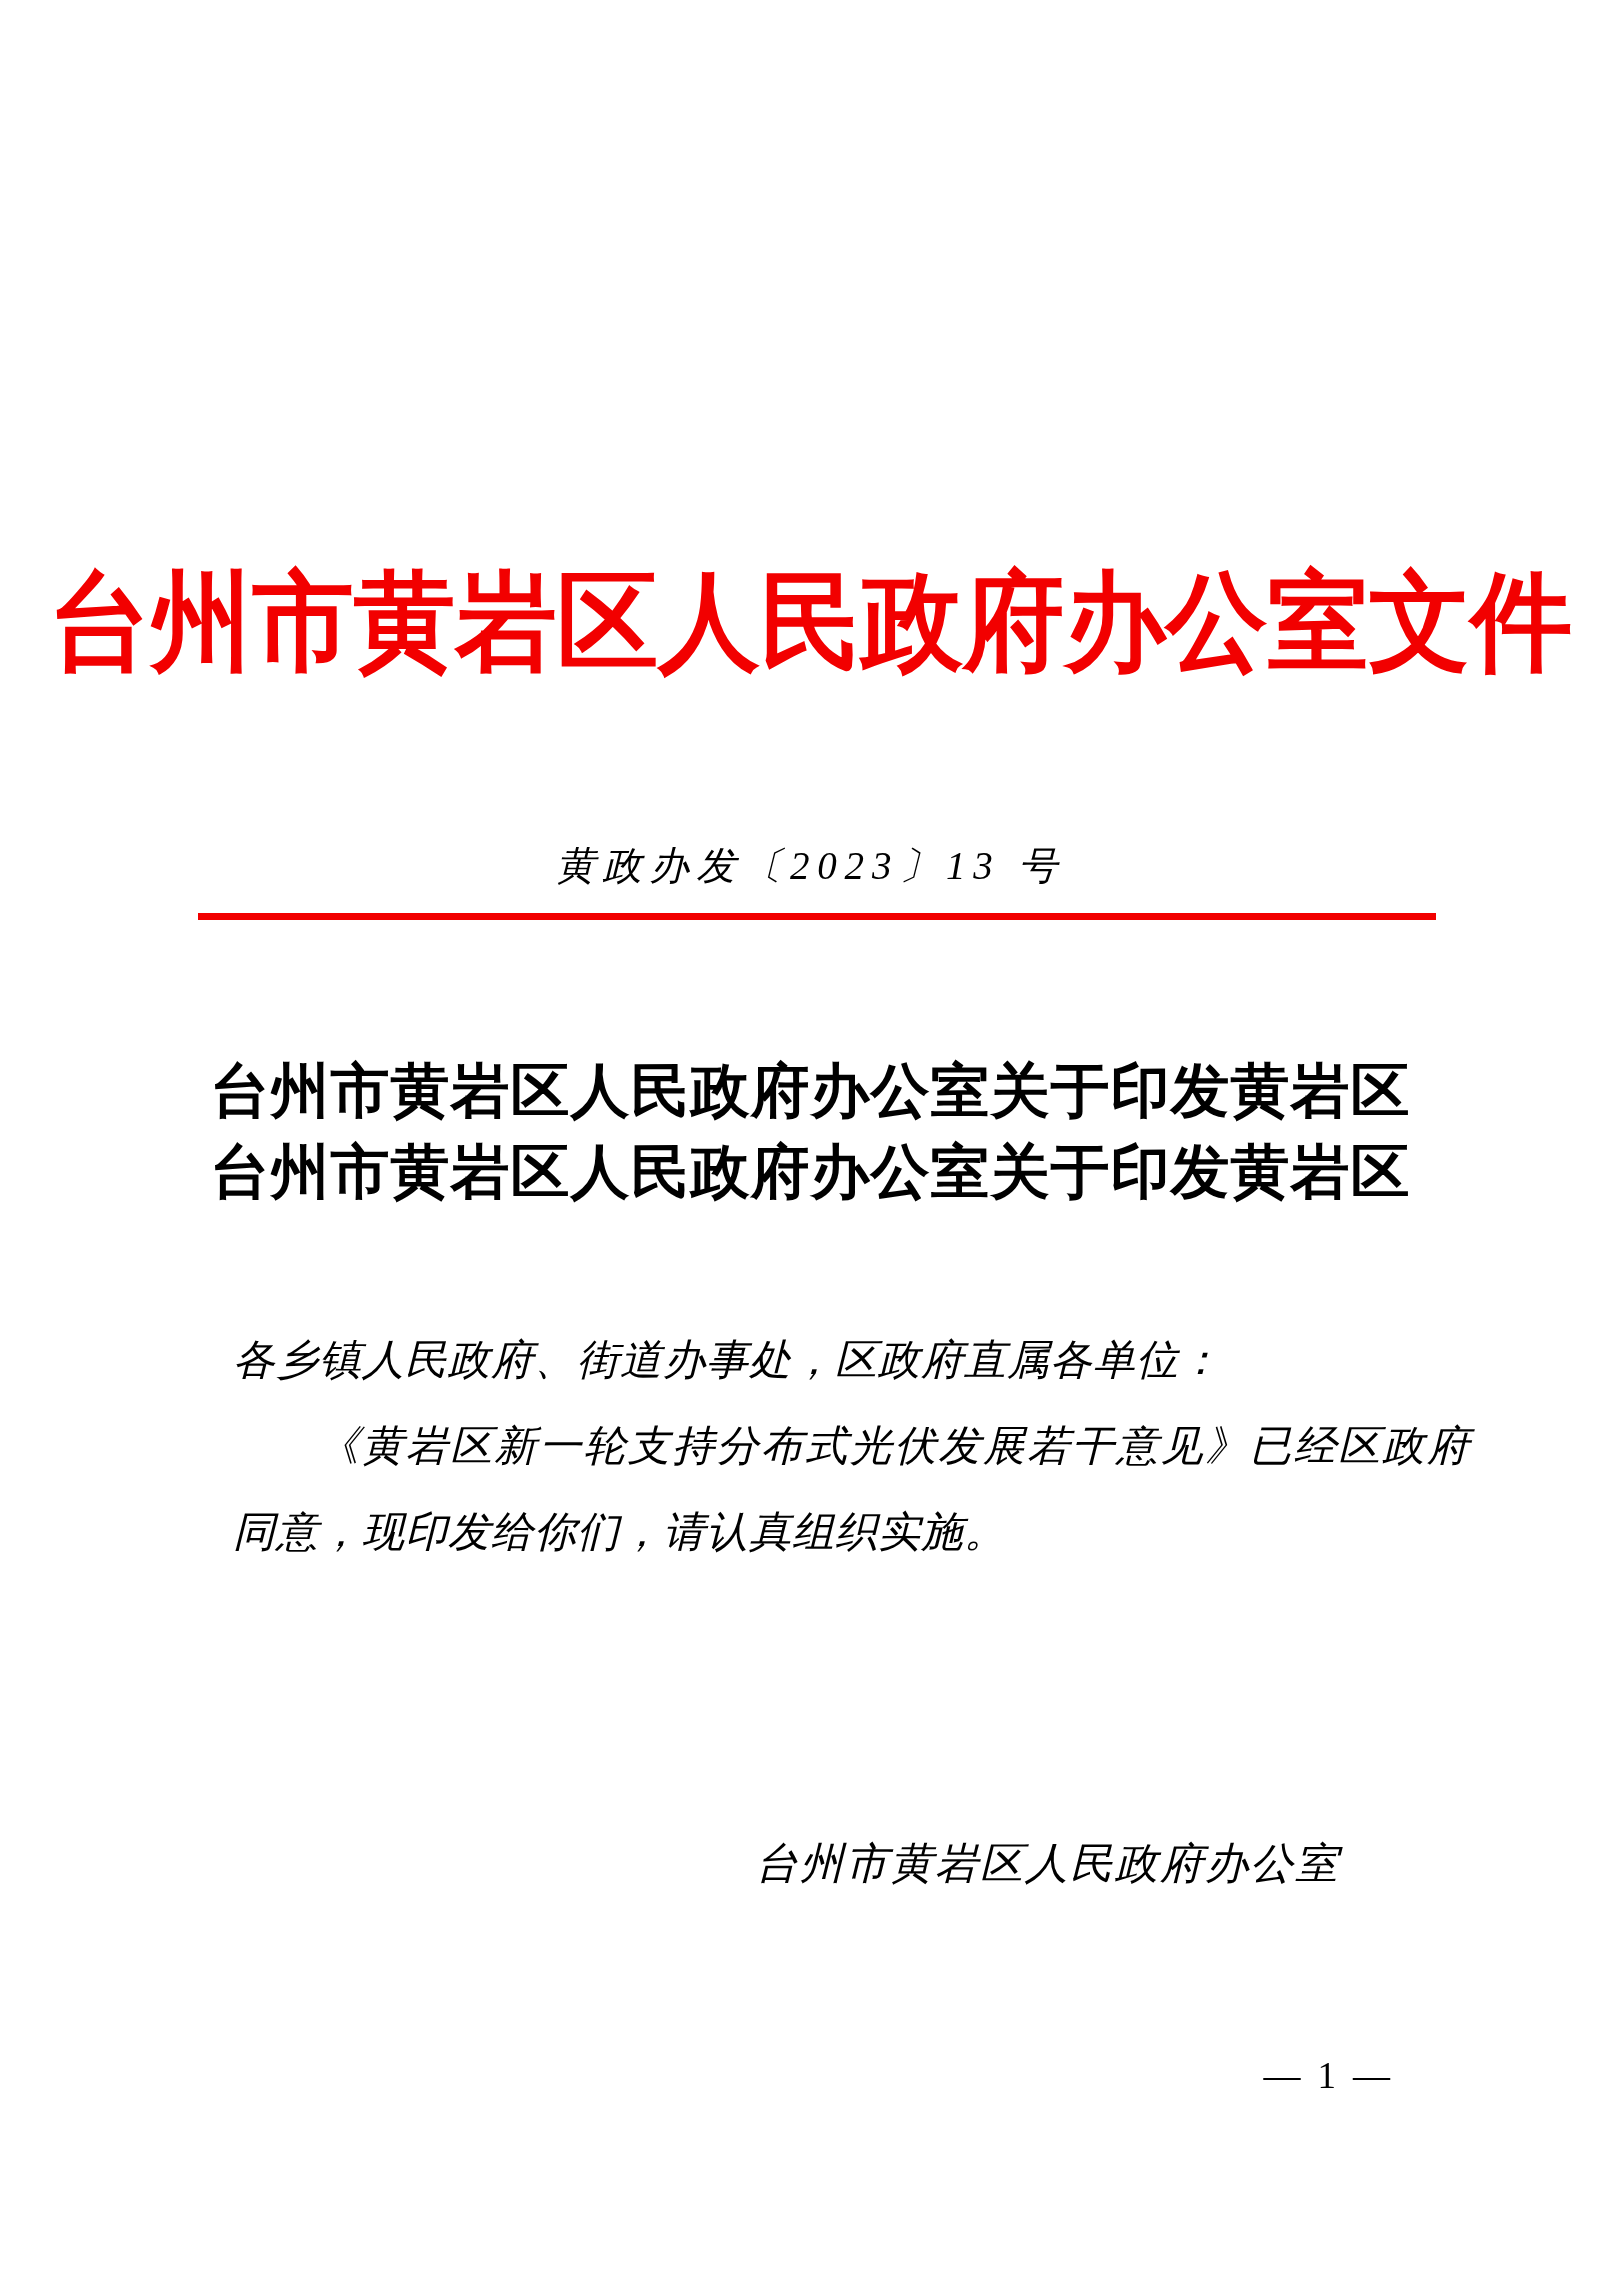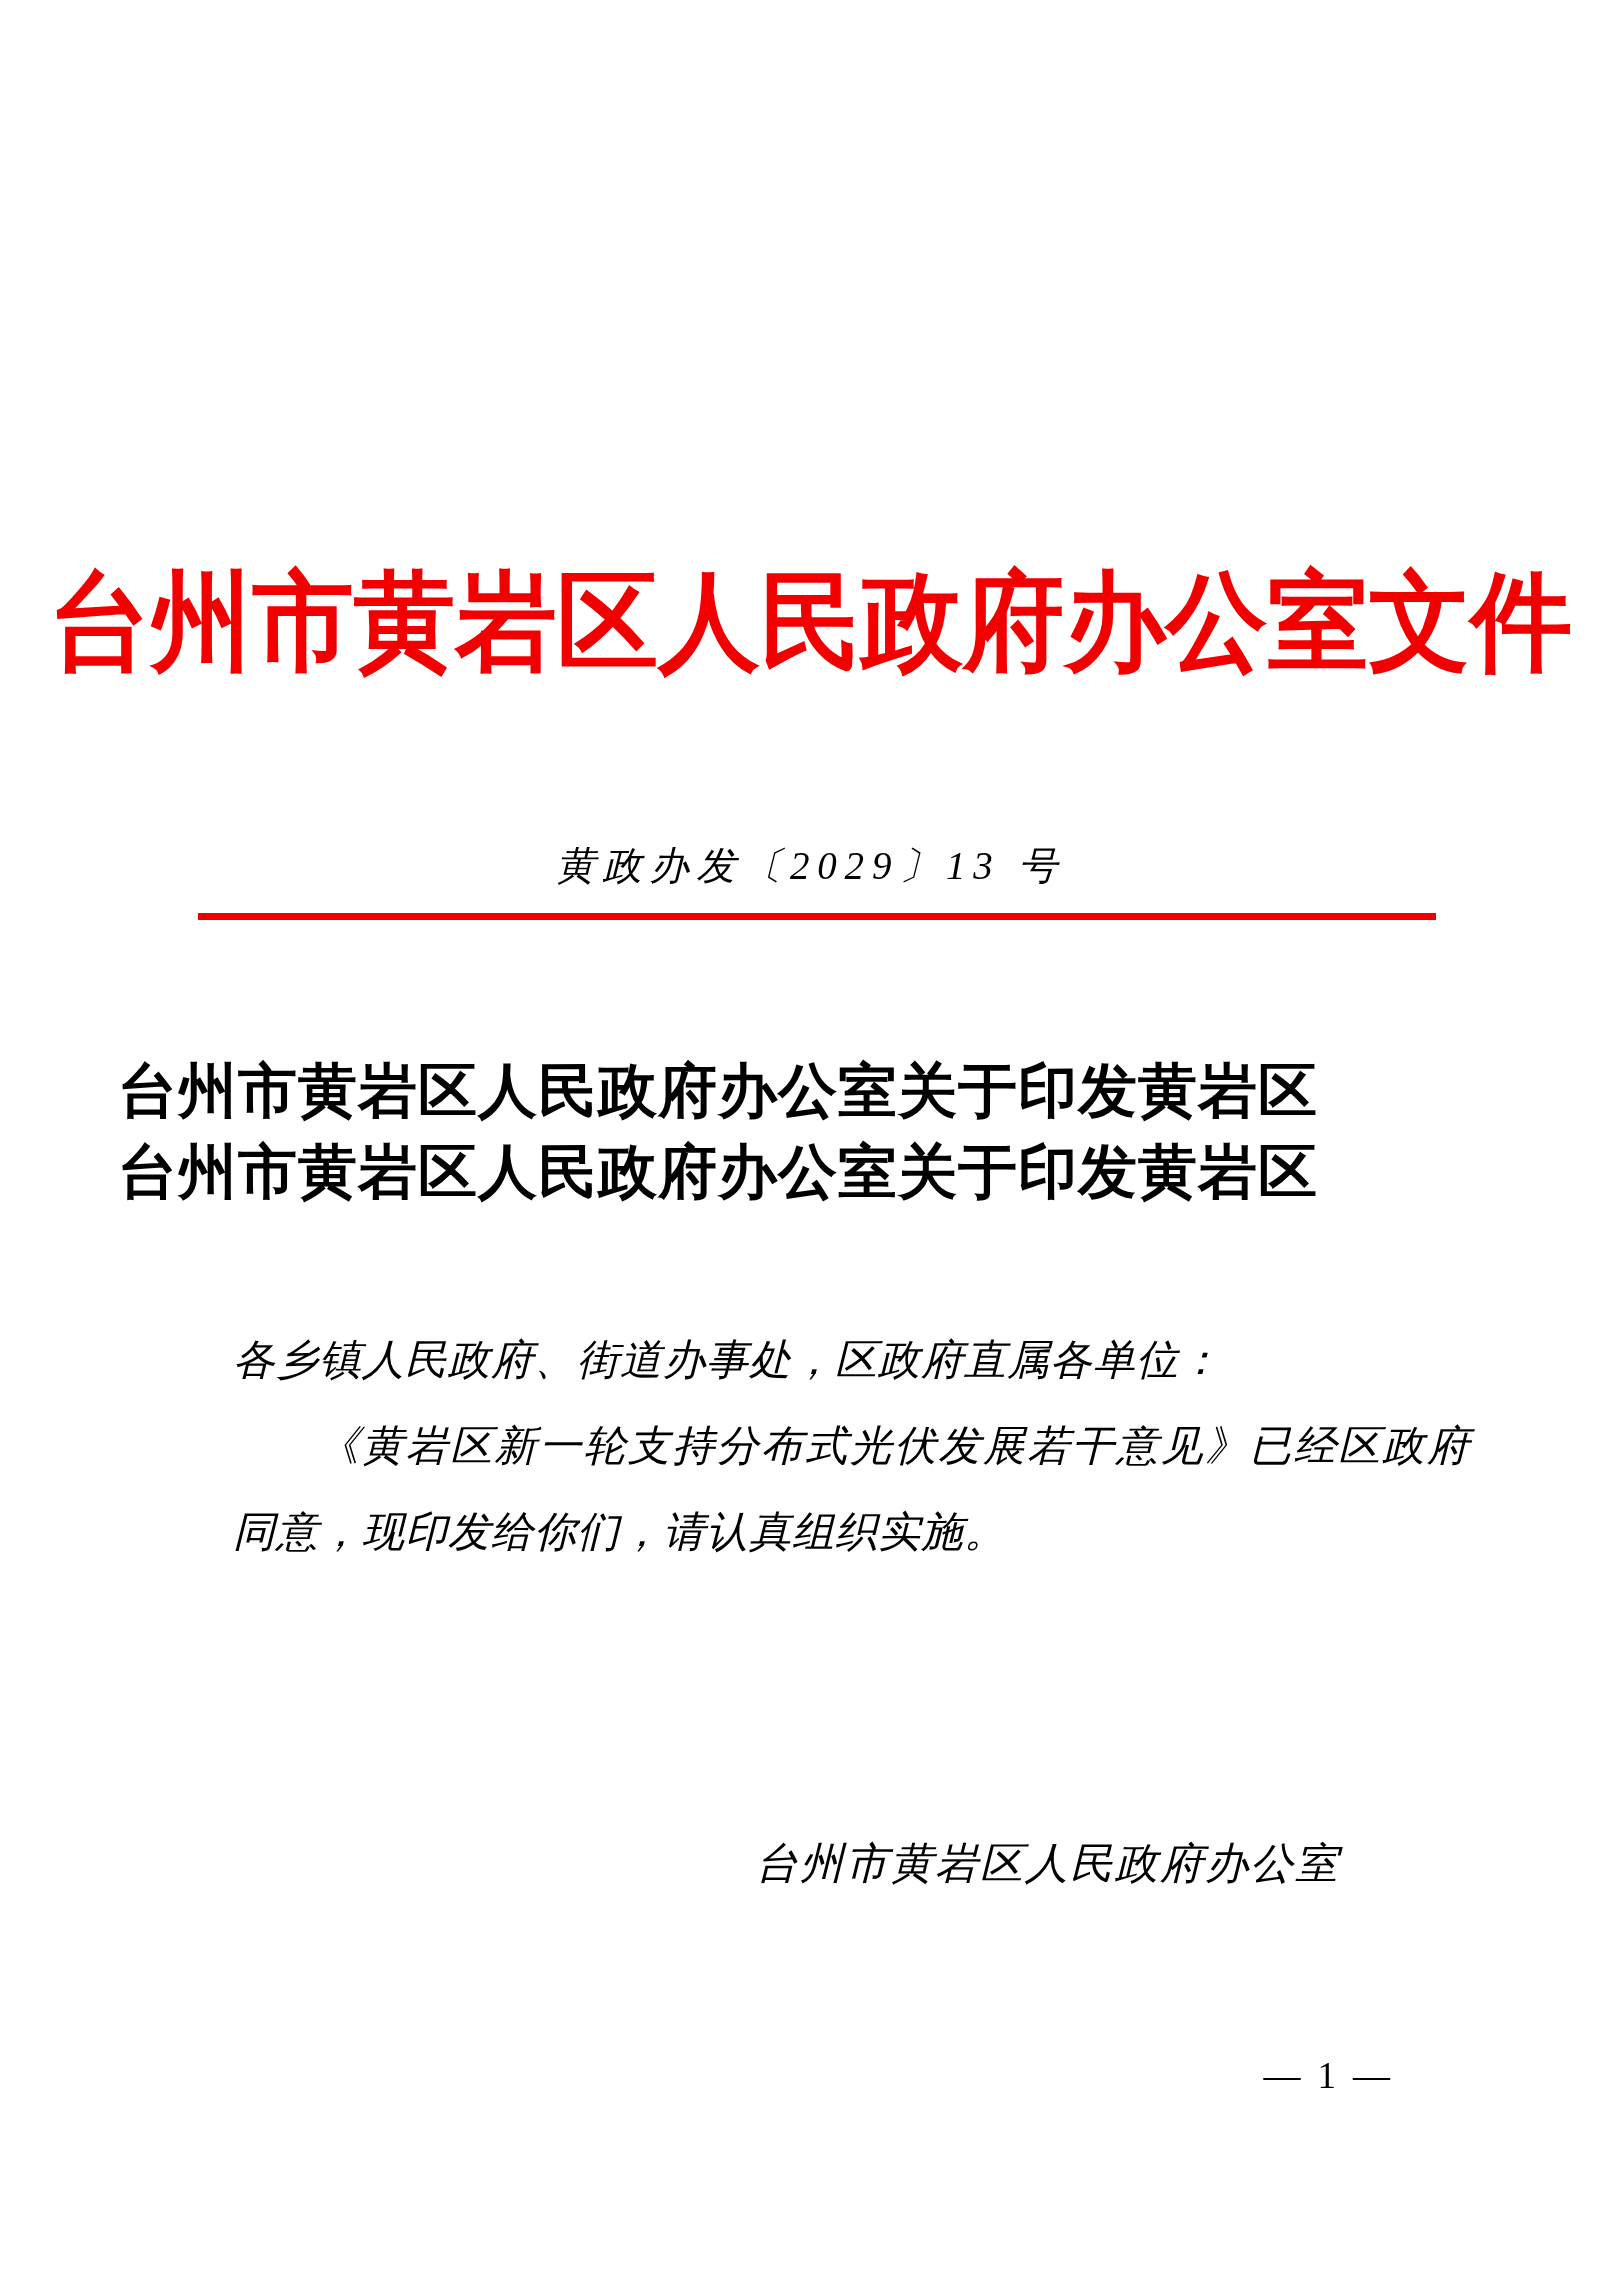--- a/index.html
+++ b/index.html
@@ -52,21 +52,21 @@
     width: 1238px;
     height: 6.9px;
     background: var(--accent-red, #f20000);
   }
   
   .doc-title {
     position: absolute;
     top: 1051px;
     left: 118px;
     right: 118px;
-    text-align: left;
+    text-align: center;
     font-family: "Liberation Sans", "DejaVu Sans", sans-serif;
     font-weight: bold;
     font-size: 59px;
     line-height: 1.38;
     letter-spacing: 1px;
   }
   
   .body-block {
     position: absolute;
     top: 1317px;
@@ -107,21 +107,21 @@
     white-space: nowrap;
   }
 </style>
 </head>
 <body>
 
 <div class="page">
 
   <div class="header-title">台州市黄岩区人民政府办公室文件</div>
 
-  <div class="doc-number">黄政办发〔2029〕13 号</div>
+  <div class="doc-number">黄政办发〔2023〕13 号</div>
 
   <div class="red-line"></div>
 
   <div class="doc-title">
     <div>台州市黄岩区人民政府办公室关于印发黄岩区</div>
     <div>台州市黄岩区人民政府办公室关于印发黄岩区</div>
   </div>
 
   <div class="body-block">
     <p>各乡镇人民政府、街道办事处，区政府直属各单位：</p>

